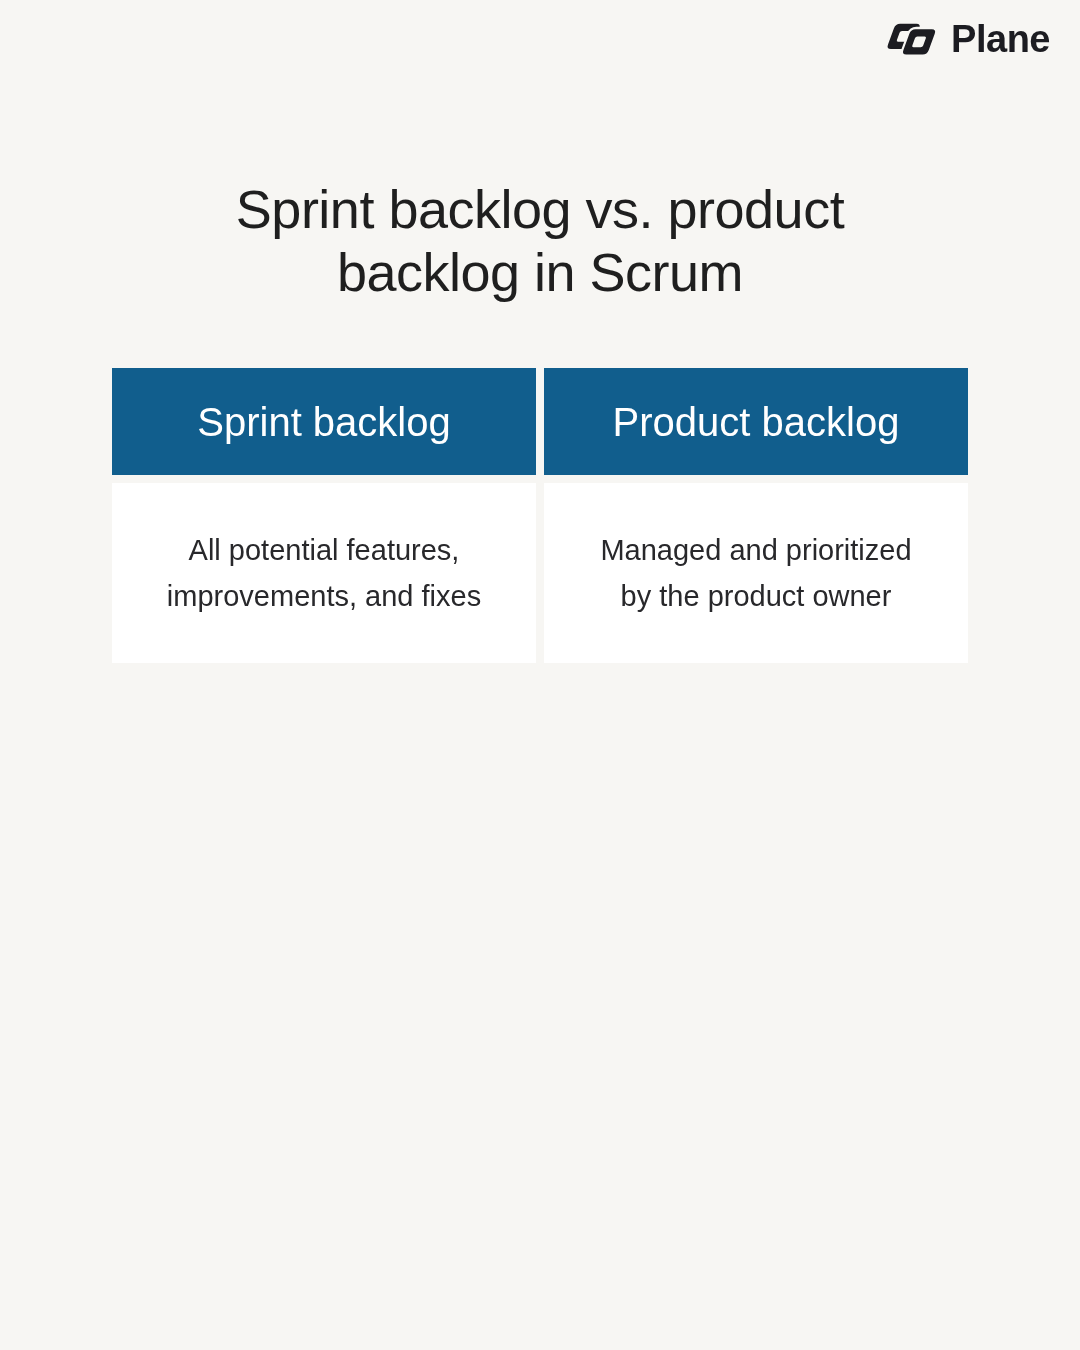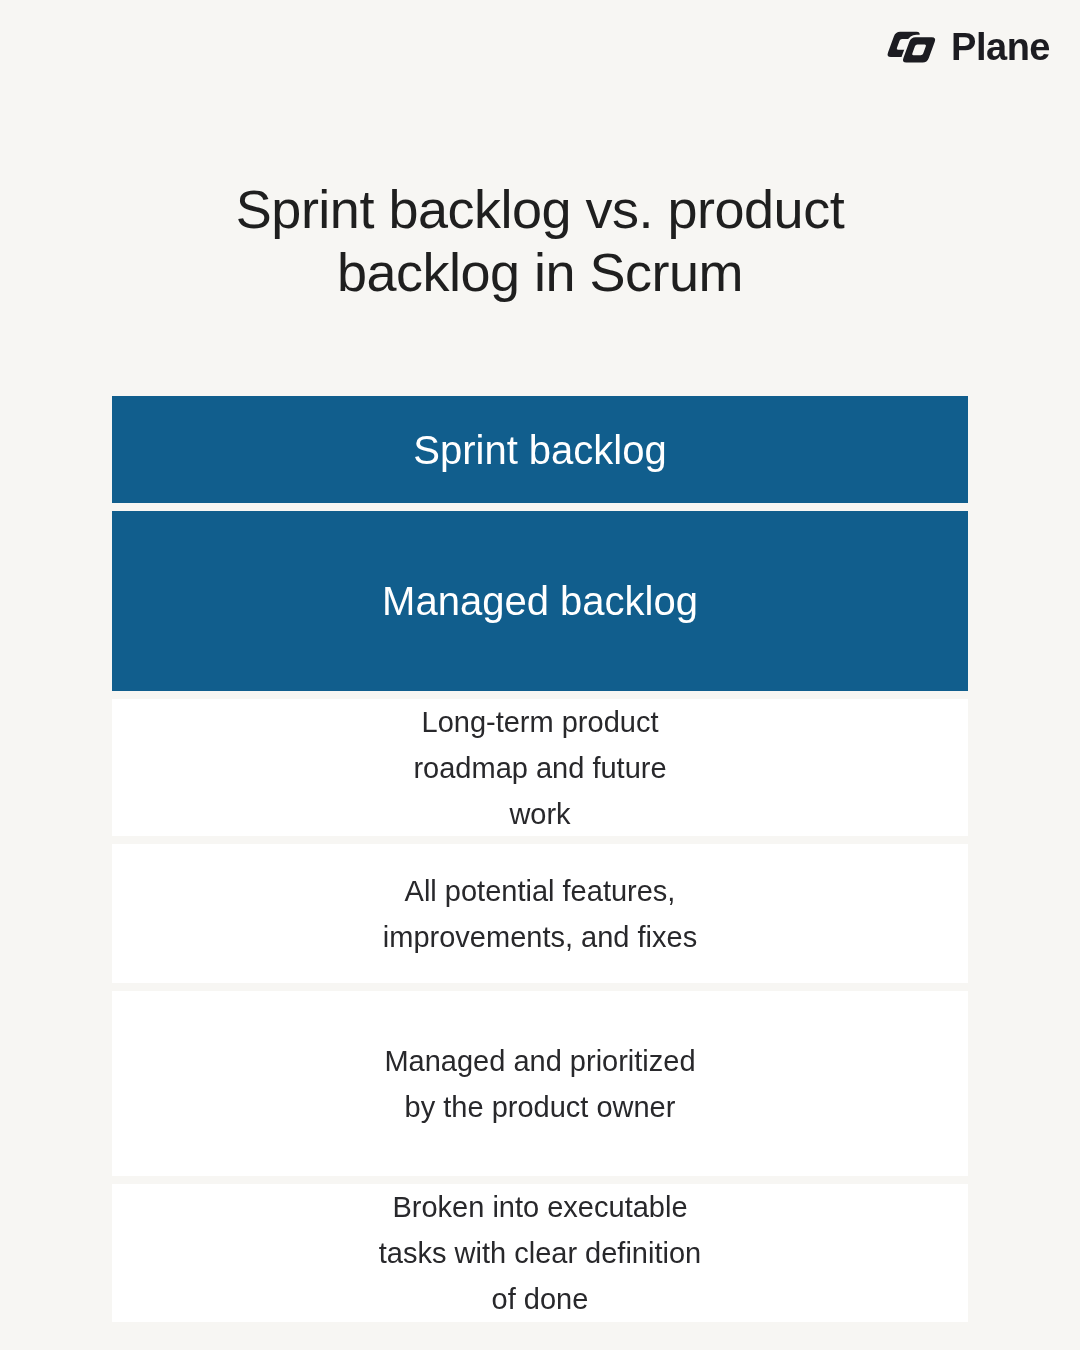--- a/index.html
+++ b/index.html
@@ -6,21 +6,21 @@
   body {
     width: 1080px; height: 1350px;
     position: relative;
     background: var(--page-bg, #F7F6F3);
     font-family: "Liberation Sans", sans-serif;
     overflow: hidden;
   }
 
   
   .brand {
-    position: absolute; top: 26px; right: 30px;
+    position: absolute; top: 18px; right: 30px;
     display: flex; align-items: center; gap: 11px;
   }
   .brand-mark { display: block; }
   .brand-name {
     font-size: 38px; font-weight: 600;
     color: var(--brand-color, #1C1C21);
     letter-spacing: -0.5px;
   }
 
   
@@ -30,23 +30,23 @@
     font-size: 54px; line-height: 63px;
     font-weight: 500;
     color: var(--title-color, #1F1F1F);
     letter-spacing: -0.5px;
     white-space: pre-line;
   }
 
   
   .table {
     width: 856px;
-    margin: 92px auto 0;
+    margin: 64px auto 0;
     display: grid;
-    grid-template-columns: 1fr;
+    grid-template-columns: 1fr 1fr;
     grid-template-rows: 107px 180px 137px 139px 185px;
     gap: 8px;
   }
   .cell {
     background: var(--cell-bg, #FFFFFF);
     display: flex; align-items: center; justify-content: center;
     text-align: center;
     padding: 0 20px;
   }
   .cell p {
@@ -88,37 +88,27 @@
 </header>
 
 <h1 class="title">Sprint backlog vs. product
 backlog in Scrum</h1>
 
 <section class="table">
   <div class="cell th">
     <p>Sprint backlog</p>
   </div>
   <div class="cell th">
-    <p>Managed backlog</p>
+    <p>Product backlog</p>
   </div>
 
-  <div class="cell">
-    <p>Long-term product
-roadmap and future
-work</p>
-  </div>
 
   <div class="cell">
     <p>All potential features,
 improvements, and fixes</p>
   </div>
 
   <div class="cell">
     <p>Managed and prioritized
 by the product owner</p>
   </div>
 
-  <div class="cell">
-    <p>Broken into executable
-tasks with clear definition
-of done</p>
-  </div>
 </section>
 
 </body></html>

